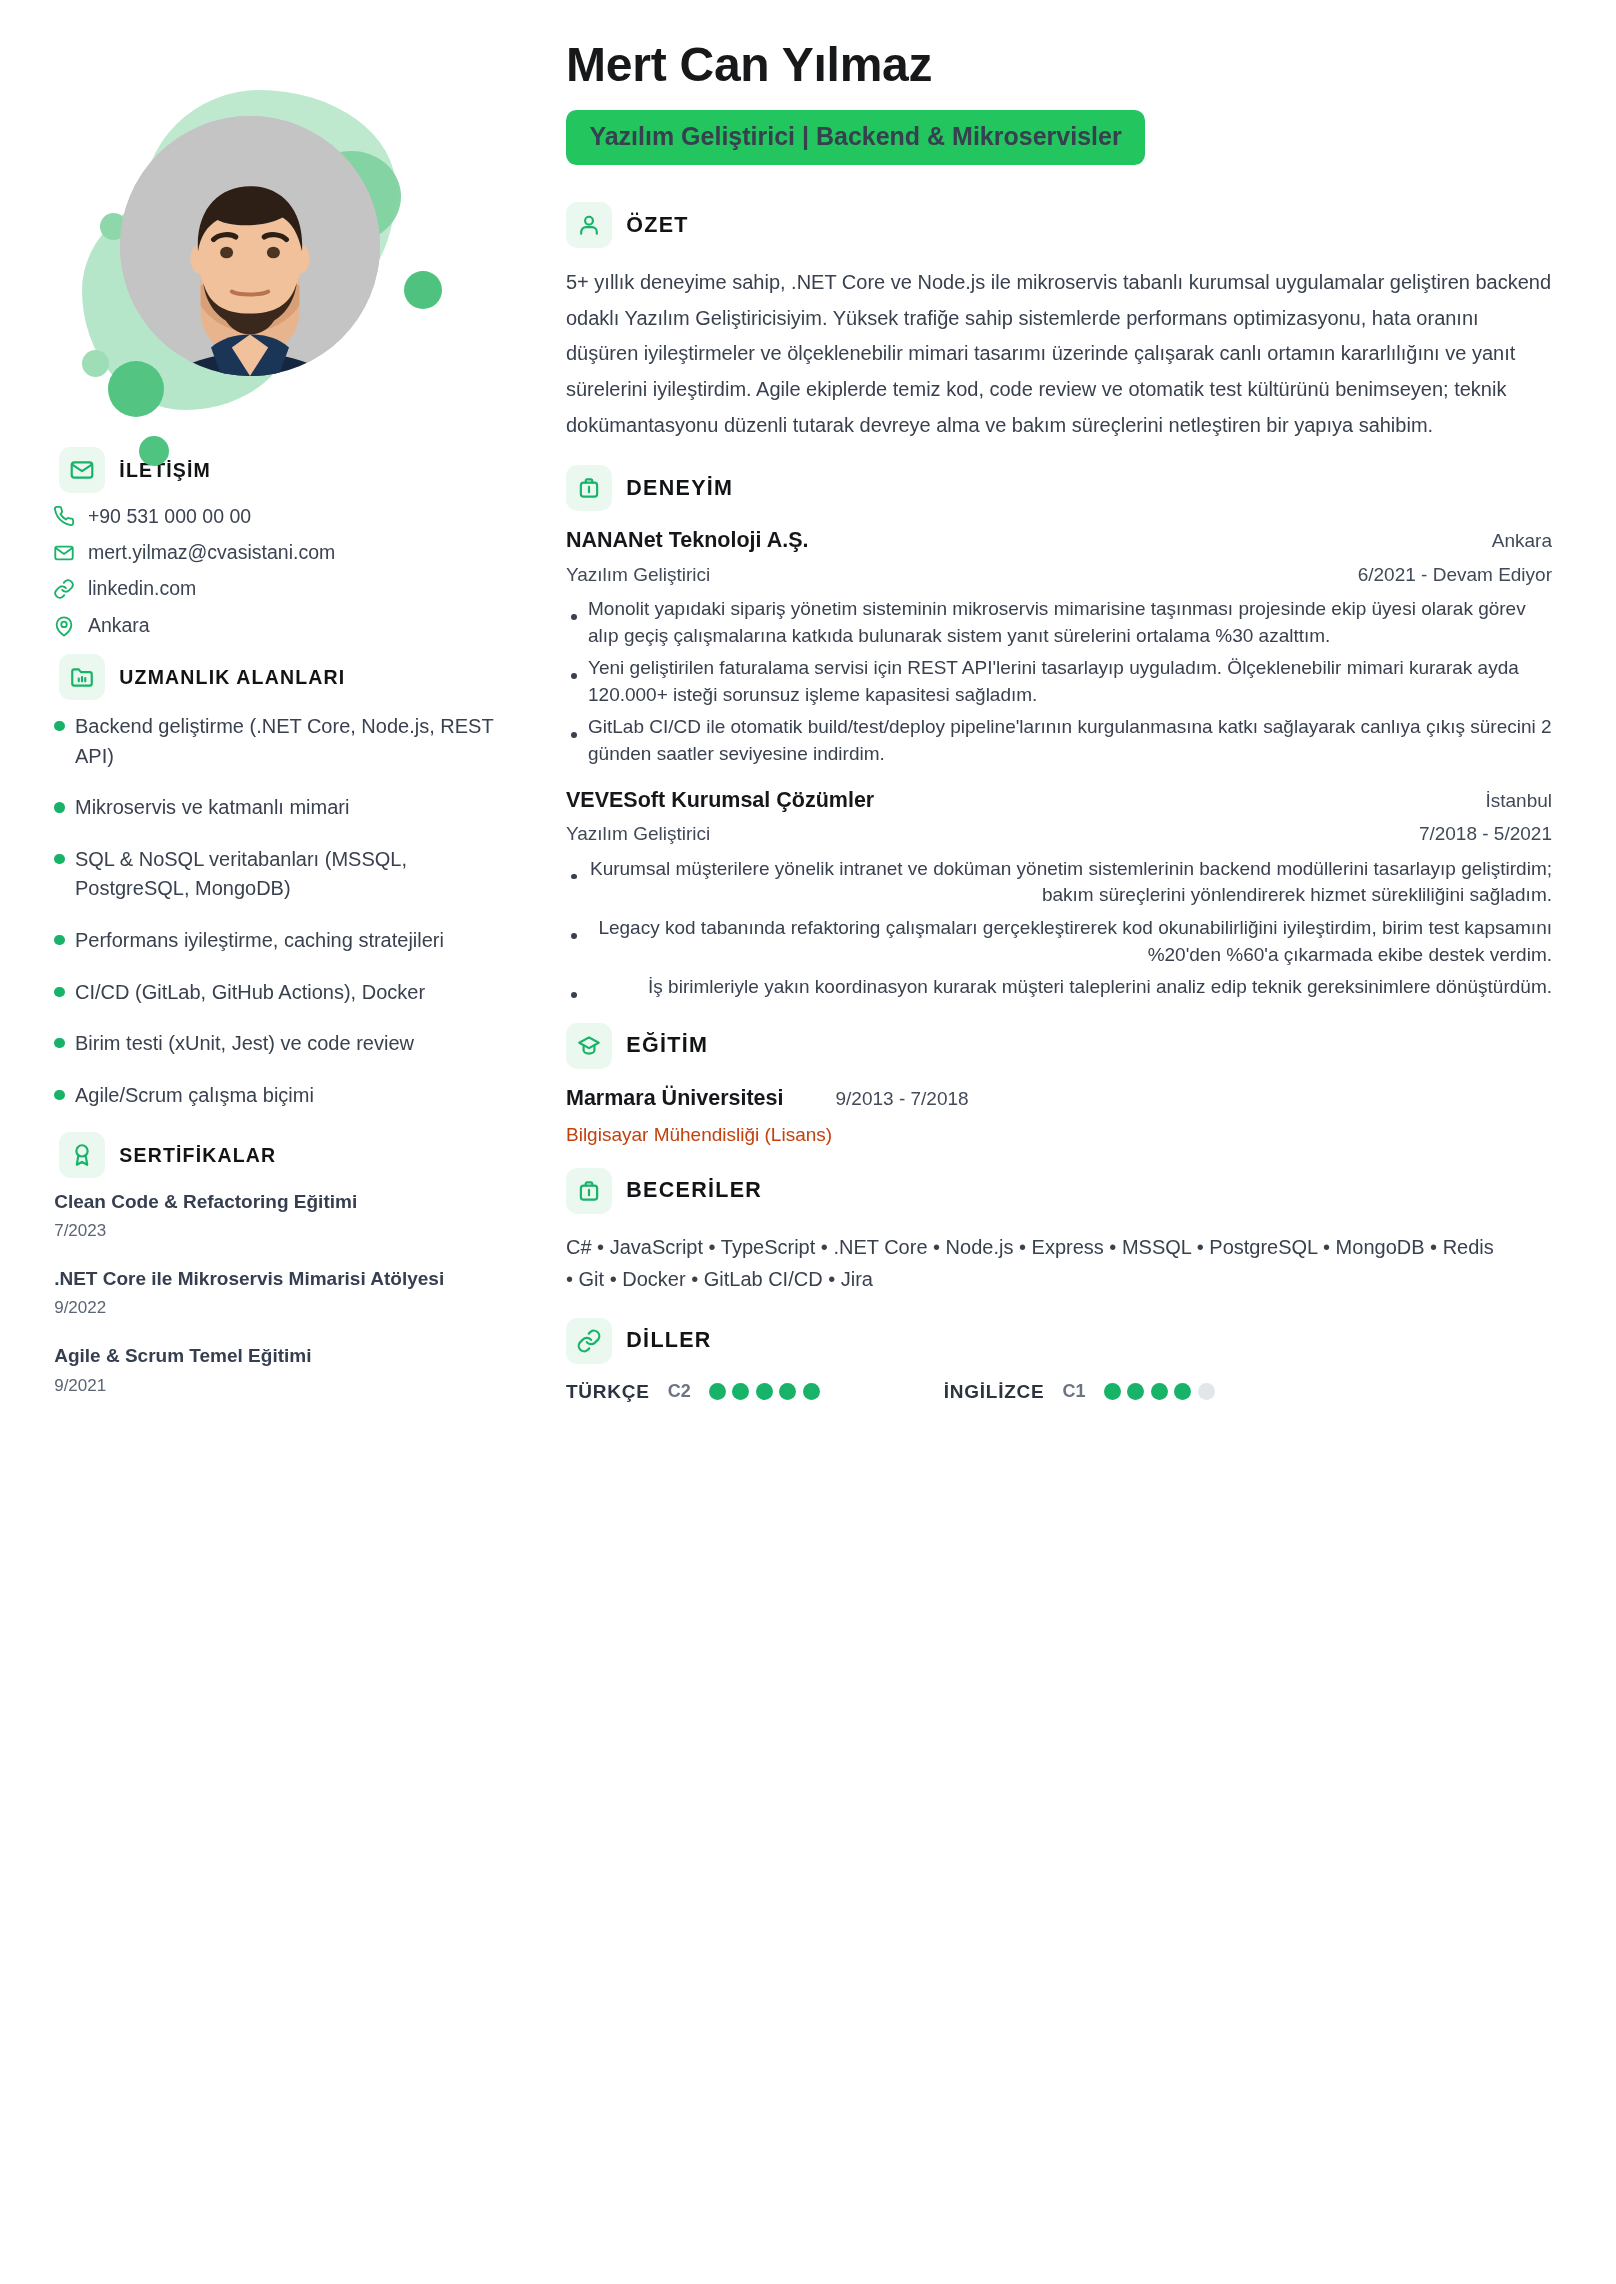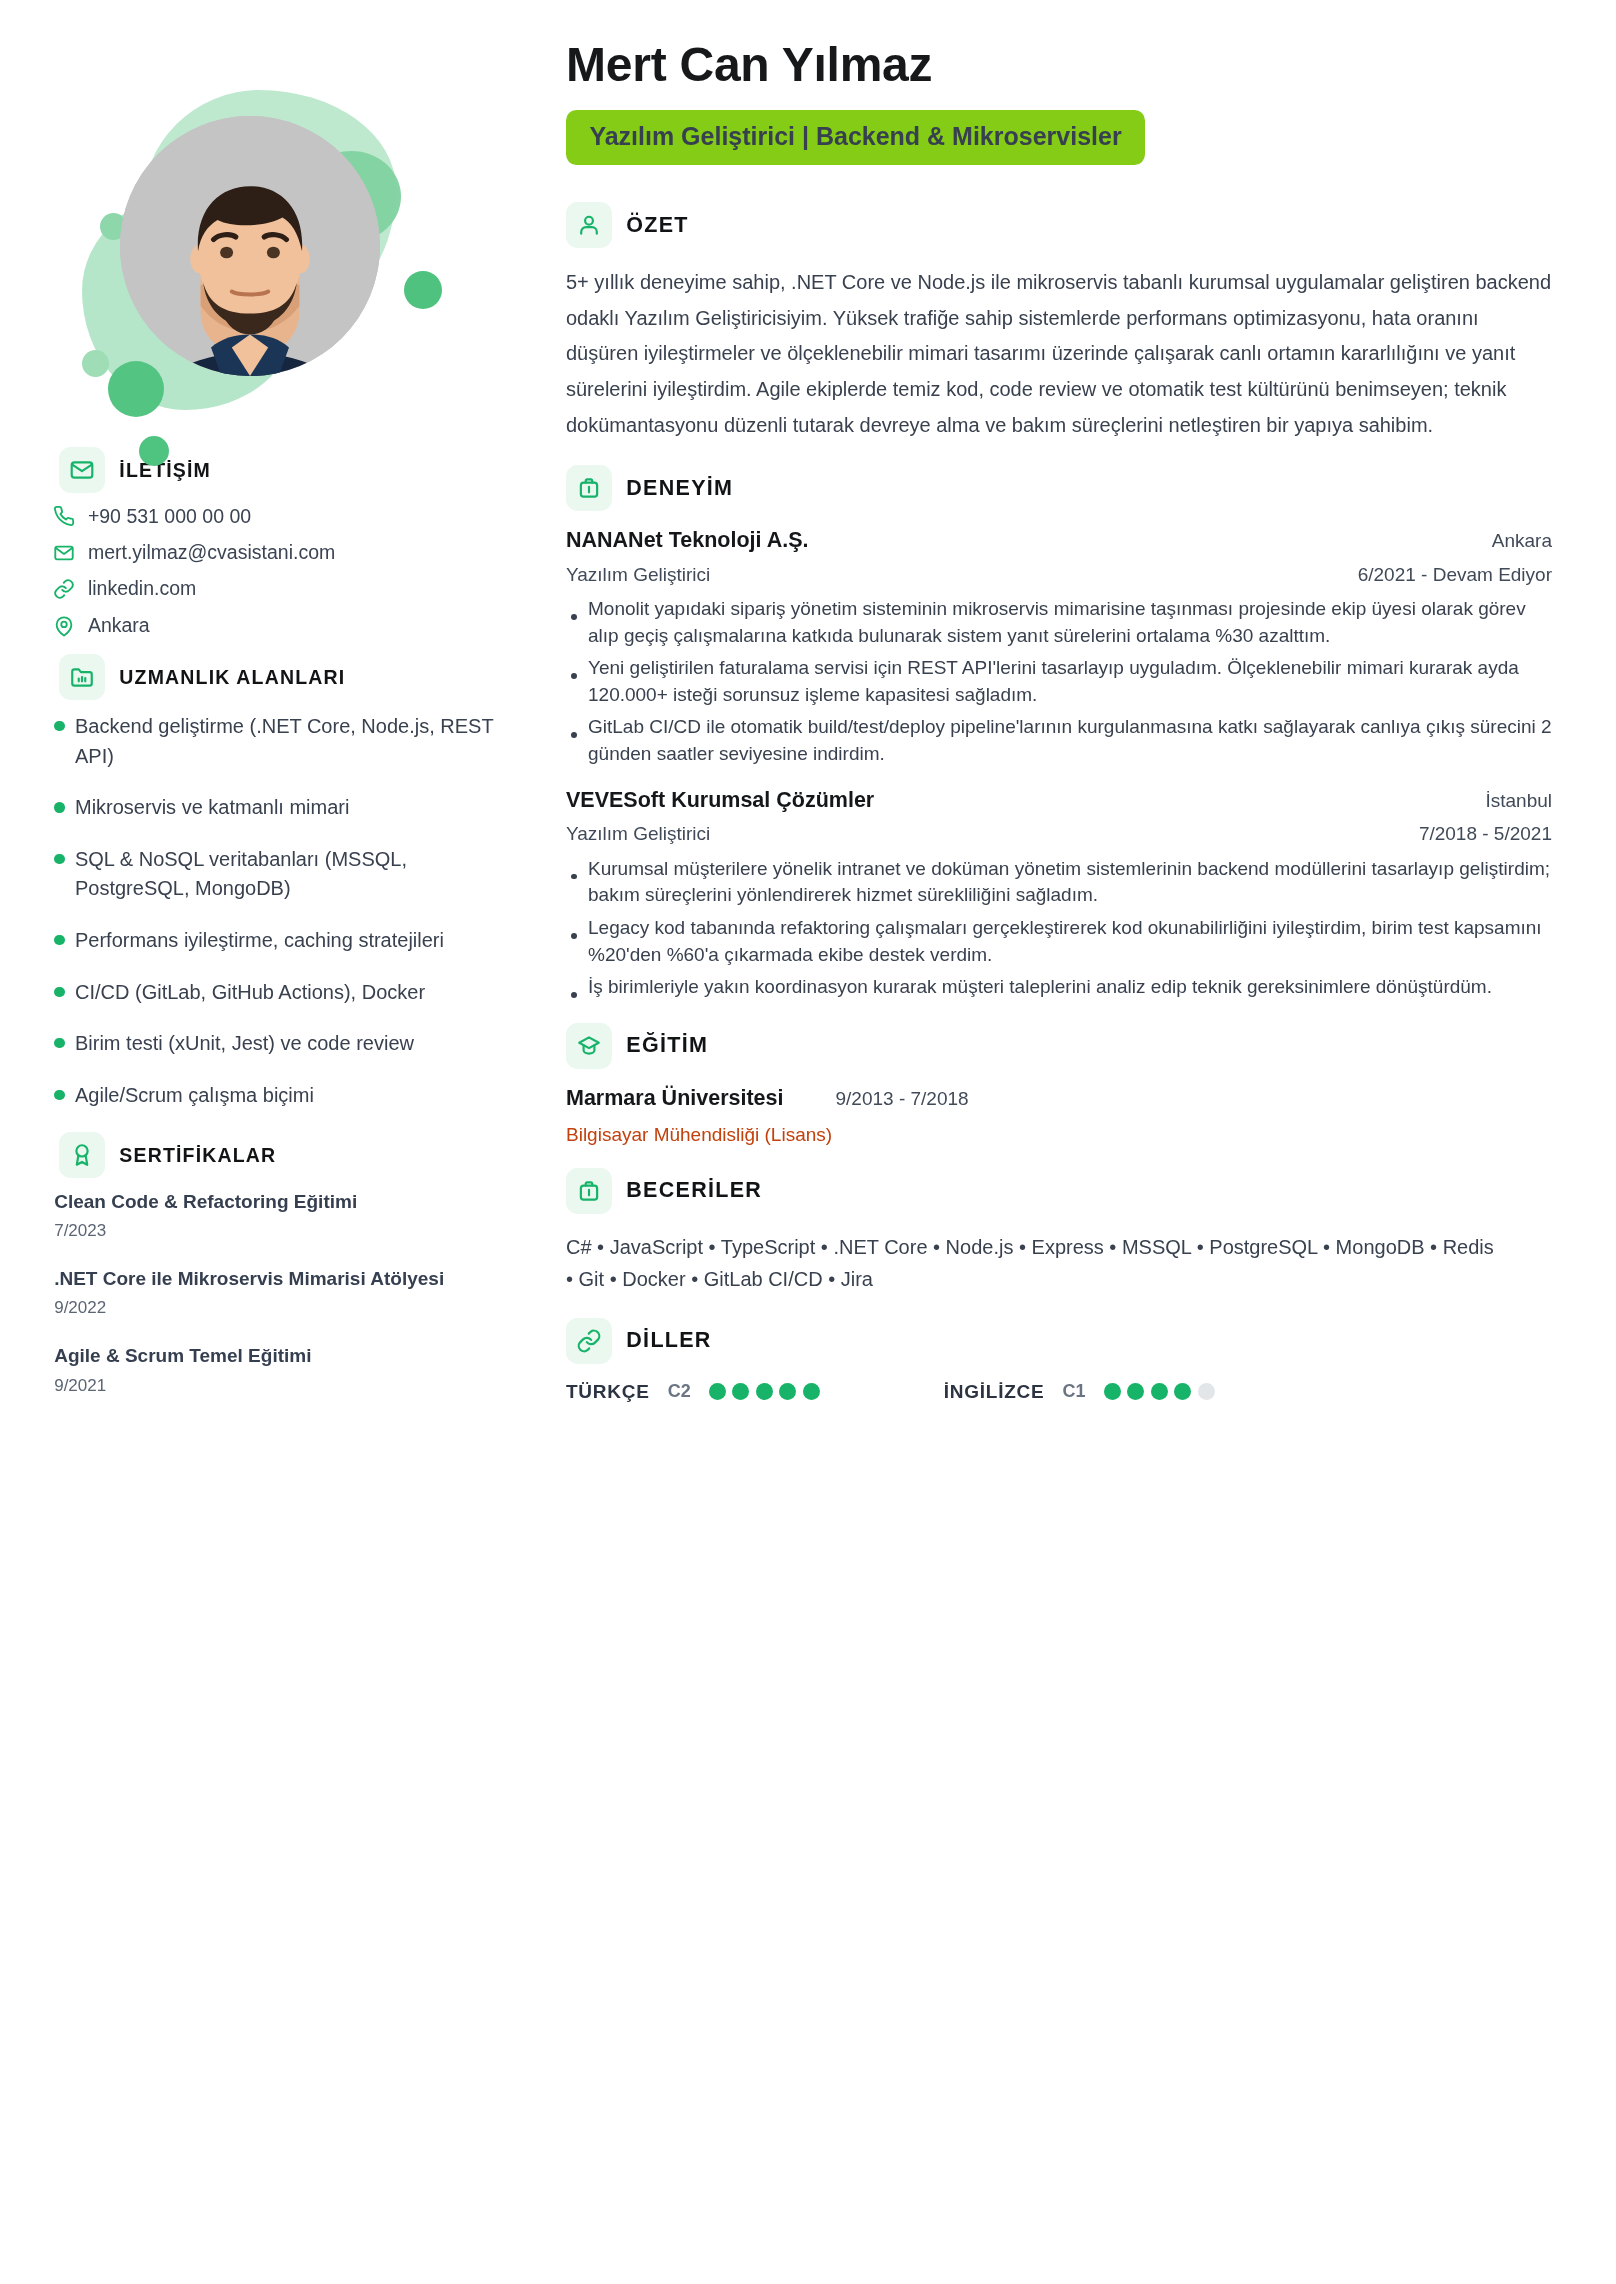--- a/index.html
+++ b/index.html
@@ -170,21 +170,21 @@
     font-size: 48px;
     font-weight: 800;
     letter-spacing: -0.005em;
     color: #17181a;
     line-height: 1.05;
     margin-bottom: 19.5px;
   }
 
   .title-pill {
     display: inline-block;
-    background: #84cc16;
+    background: #22c55e;
     border-radius: 10.4px;
     padding: 13px 23.4px 14.3px;
     font-size: 25px;
     font-weight: 700;
     color: #36404f;
     line-height: 1.1;
     margin-bottom: 15.6px;
   }
 
   .sec-head {
@@ -203,21 +203,21 @@
 
   .summary {
     font-size: 20px;
     line-height: 1.78;
     color: #39414f;
     margin-bottom: 6.5px;
   }
 
   
   .job { margin-bottom: 5.2px; }
-  .job + .job { margin-top: 19.5px; }
+  .job + .job { margin-top: 19.5px; text-align: right; }
   .job-row {
     display: flex;
     justify-content: space-between;
     align-items: baseline;
     gap: 19.5px;
   }
   .job-company {
     font-size: 21.5px;
     font-weight: 700;
     color: #15171a;

